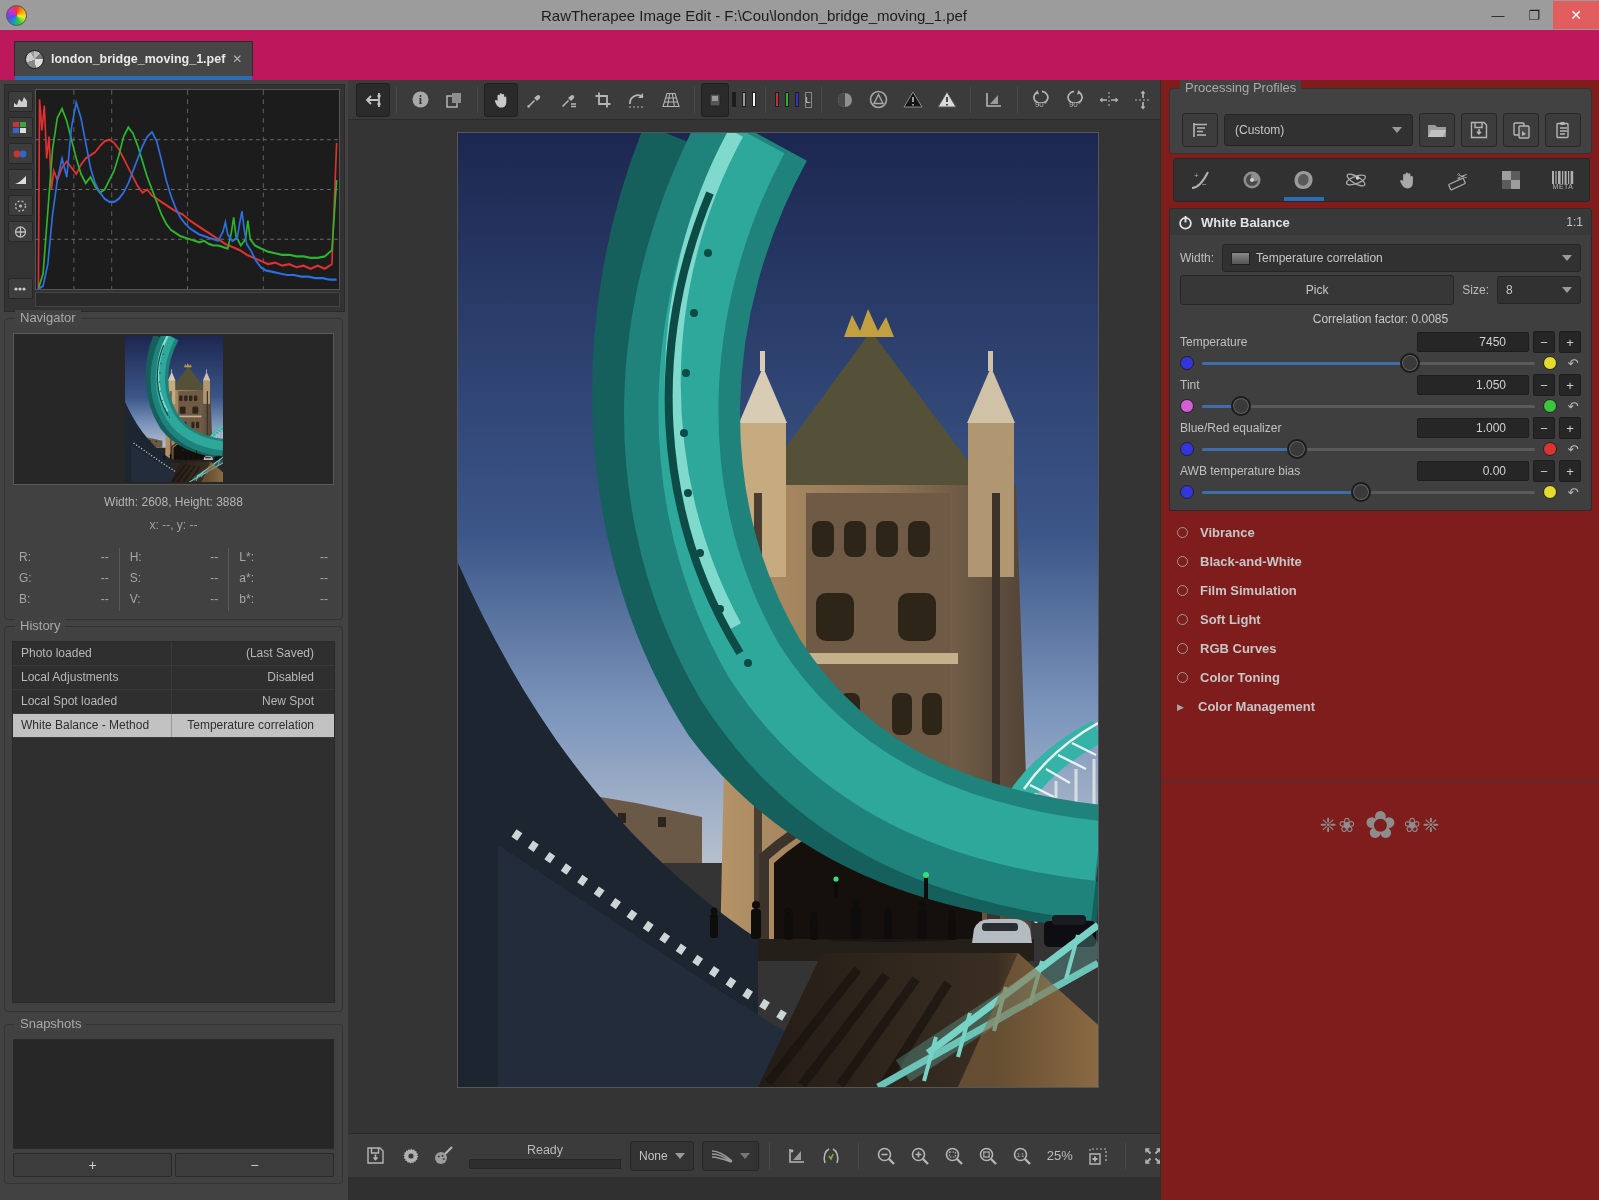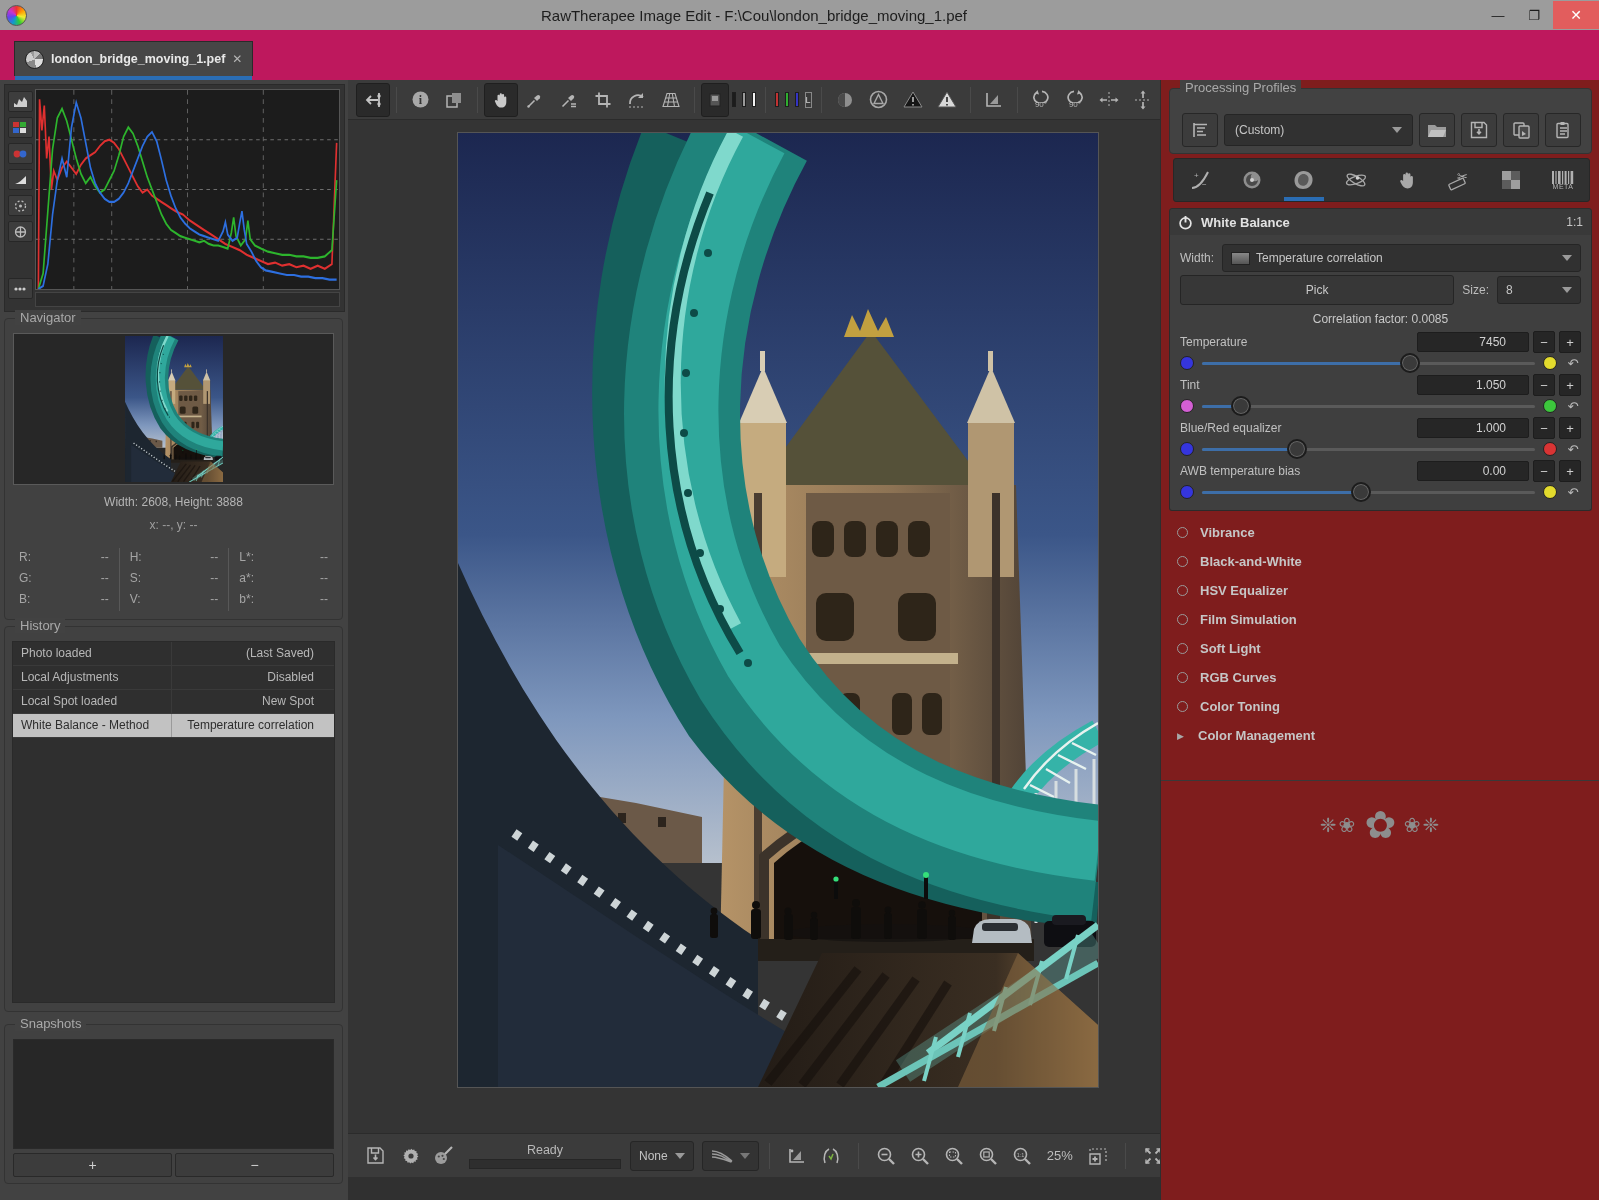--- a/index.html
+++ b/index.html
@@ -804,24 +804,20 @@
       <div class="toolrow">
           <span class="ring"></span>
           <span class="nm">Vibrance</span>
         </div>
       <div class="toolrow">
           <span class="ring"></span>
           <span class="nm">Black-and-White</span>
         </div>
       <div class="toolrow">
           <span class="ring"></span>
-          <span class="nm">HSV Equalizer</span>
-        </div>
-      <div class="toolrow">
-          <span class="ring"></span>
           <span class="nm">Film Simulation</span>
         </div>
       <div class="toolrow">
           <span class="ring"></span>
           <span class="nm">Soft Light</span>
         </div>
       <div class="toolrow">
           <span class="ring"></span>
           <span class="nm">RGB Curves</span>
         </div>

